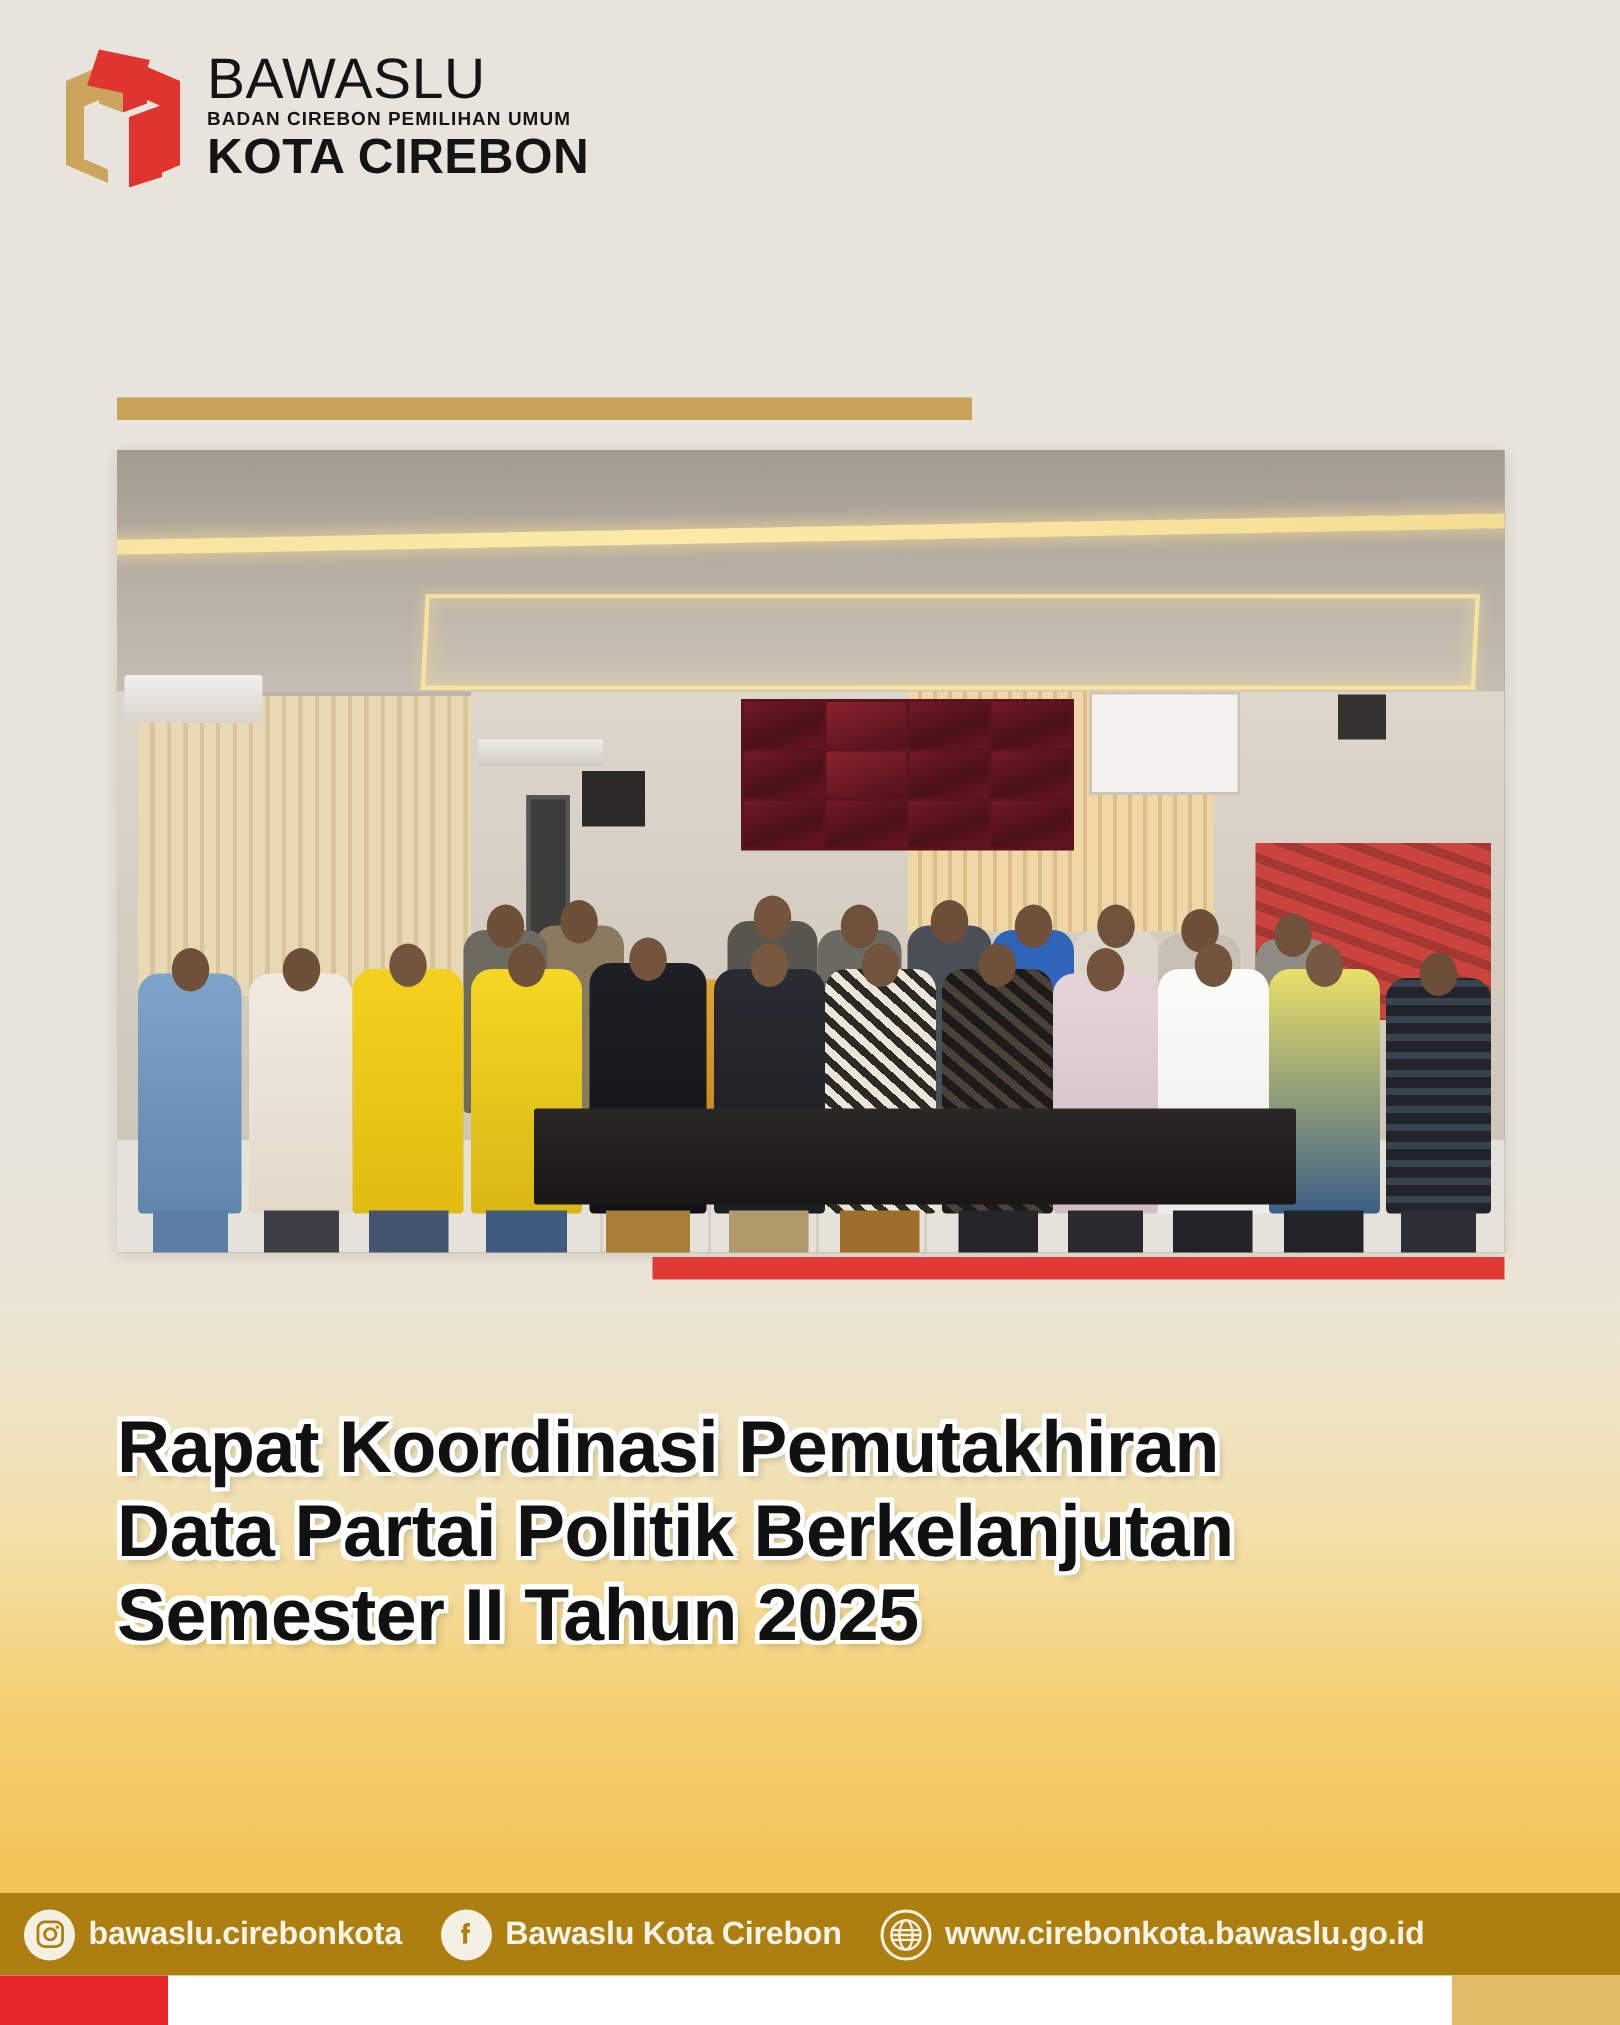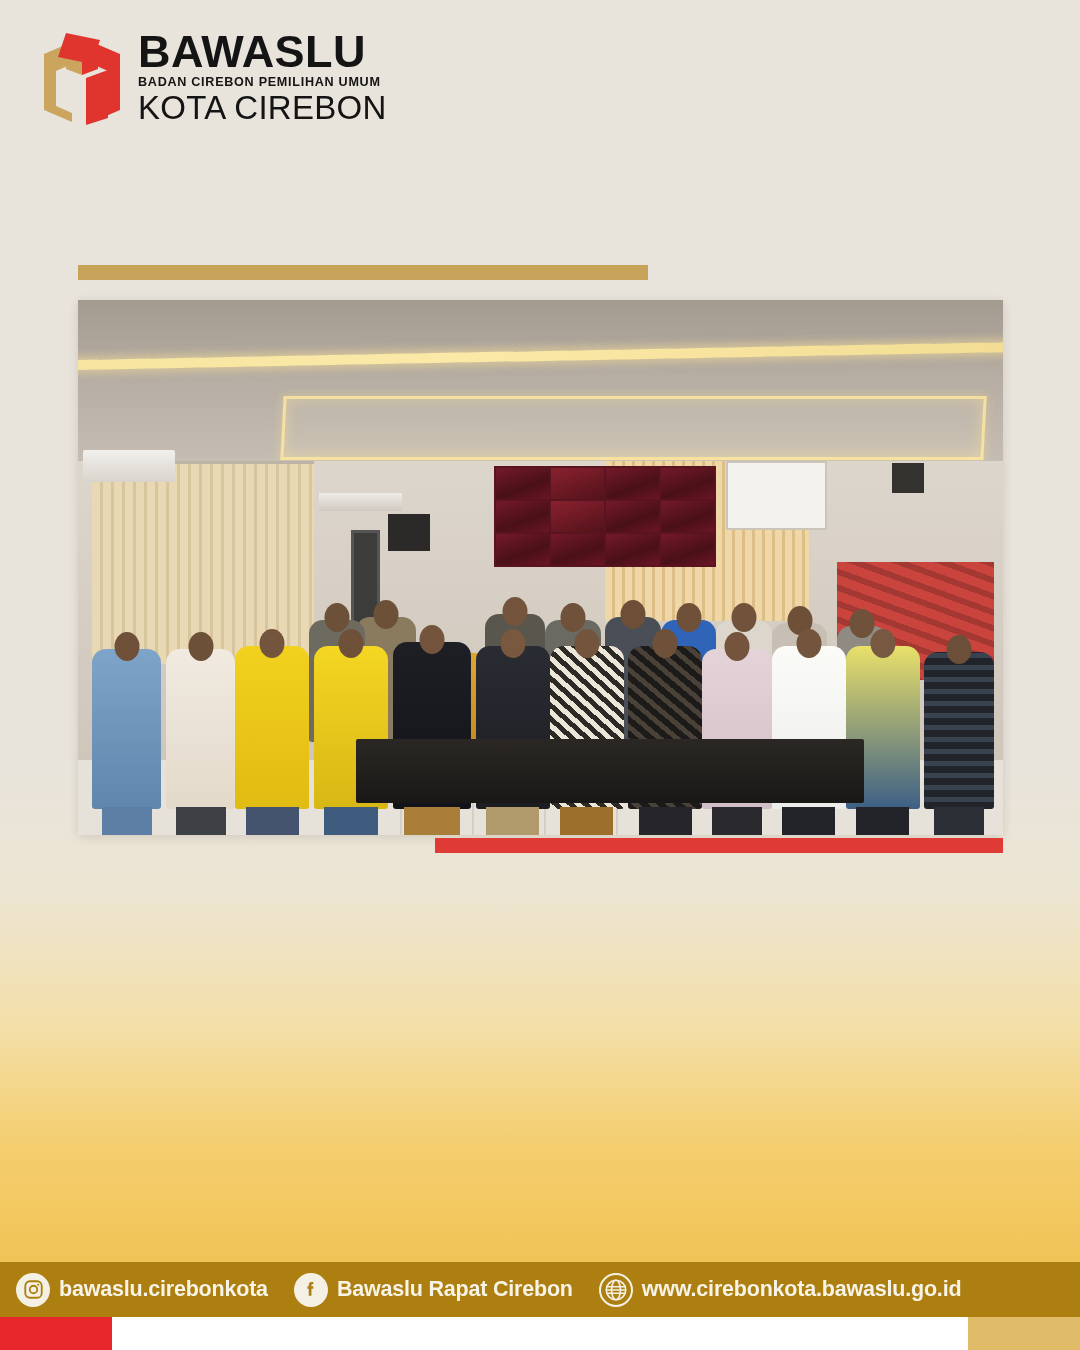--- a/index.html
+++ b/index.html
@@ -26,31 +26,31 @@
   }
 
   
   .logo-block {
     position:absolute; left:36px; top:30px;
     display:flex; align-items:center; gap:10px;
   }
   .logo-mark { width:92px; height:95px; position:relative; flex:none; }
   .logo-text { display:flex; flex-direction:column; line-height:1; }
   .logo-bawaslu {
-    font-size:45px; font-weight:700; color:#141414;
+    font-size:38px; font-weight:400; color:#141414;
     letter-spacing:0.4px; line-height:0.95;
     font-family:"Liberation Sans", sans-serif;
   }
   .logo-sub {
     font-size:12.6px; font-weight:700; color:#141414;
     letter-spacing:0.72px; margin-top:2px; margin-bottom:2px;
     white-space:nowrap;
   }
   .logo-kota {
-    font-size:33px; font-weight:400; color:#141414;
+    font-size:33px; font-weight:700; color:#141414;
     letter-spacing:0.3px; line-height:1;
   }
 
   
   .accent-gold-bar {
     position:absolute; left:78px; top:265px;
     width:570px; height:15px;
     background:#C7A35A;
   }
   .photo-frame {
@@ -367,20 +367,25 @@
           <span class="legs" style="background:#2c2f36;"></span>
           </div>
       </div>
 
       <div class="table"></div>
     </div>
   </div>
 
   <div class="accent-red-bar"></div>
 
+  <div class="headline">
+    <span class="ln">Rapat Koordinasi Pemutakhiran</span>
+    <span class="ln">Data Partai Politik Berkelanjutan</span>
+    <span class="ln">Semester II Tahun 2025</span>
+  </div>
 
   <div class="footer">
 
     <div class="social">
       <span class="sicon">
         <svg width="21" height="21" viewBox="0 0 24 24" fill="none" stroke="#AD7F11" stroke-width="2.1">
           <rect x="2.6" y="2.6" width="18.8" height="18.8" rx="5.2"></rect>
           <circle cx="12" cy="12" r="4.3"></circle>
           <circle cx="17.4" cy="6.6" r="1.25" fill="#AD7F11" stroke="none"></circle>
         </svg>
@@ -388,21 +393,21 @@
       <span class="slabel">bawaslu.cirebonkota</span>
     </div>
 
     <div class="social">
       <span class="sicon">
         <svg width="21" height="21" viewBox="0 0 24 24">
           <path fill="#AD7F11" d="M15.2 8.4h-2.1V7.1c0-.7.2-1.1 1.1-1.1h1V3.4h-1.9c-2.4
             0-3.3 1.3-3.3 3.4v1.6H8.5v2.7h1.5v8h3.1v-8h2.1z"></path>
         </svg>
       </span>
-      <span class="slabel">Bawaslu Rapat Cirebon</span>
+      <span class="slabel">Bawaslu Kota Cirebon</span>
     </div>
 
 
     <div class="social">
       <span class="sicon globe">
         <svg width="26" height="26" viewBox="0 0 24 24" fill="none" stroke="#F4F1E4" stroke-width="1.5">
           <circle cx="12" cy="12" r="9"></circle>
           <ellipse cx="12" cy="12" rx="4.1" ry="9"></ellipse>
           <path d="M3.2 9h17.6M3.2 15h17.6M3 12h18"></path>
         </svg>

